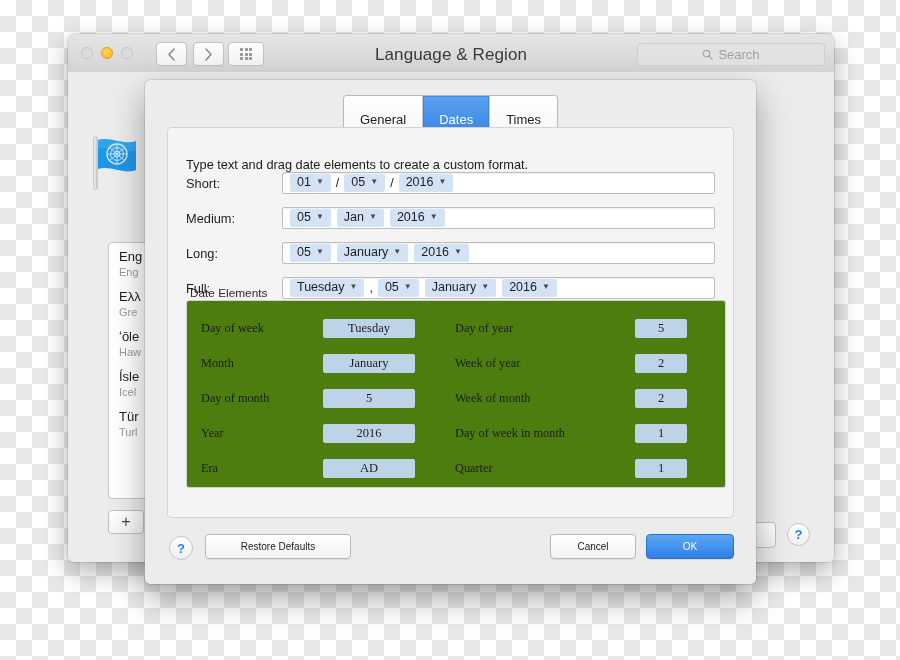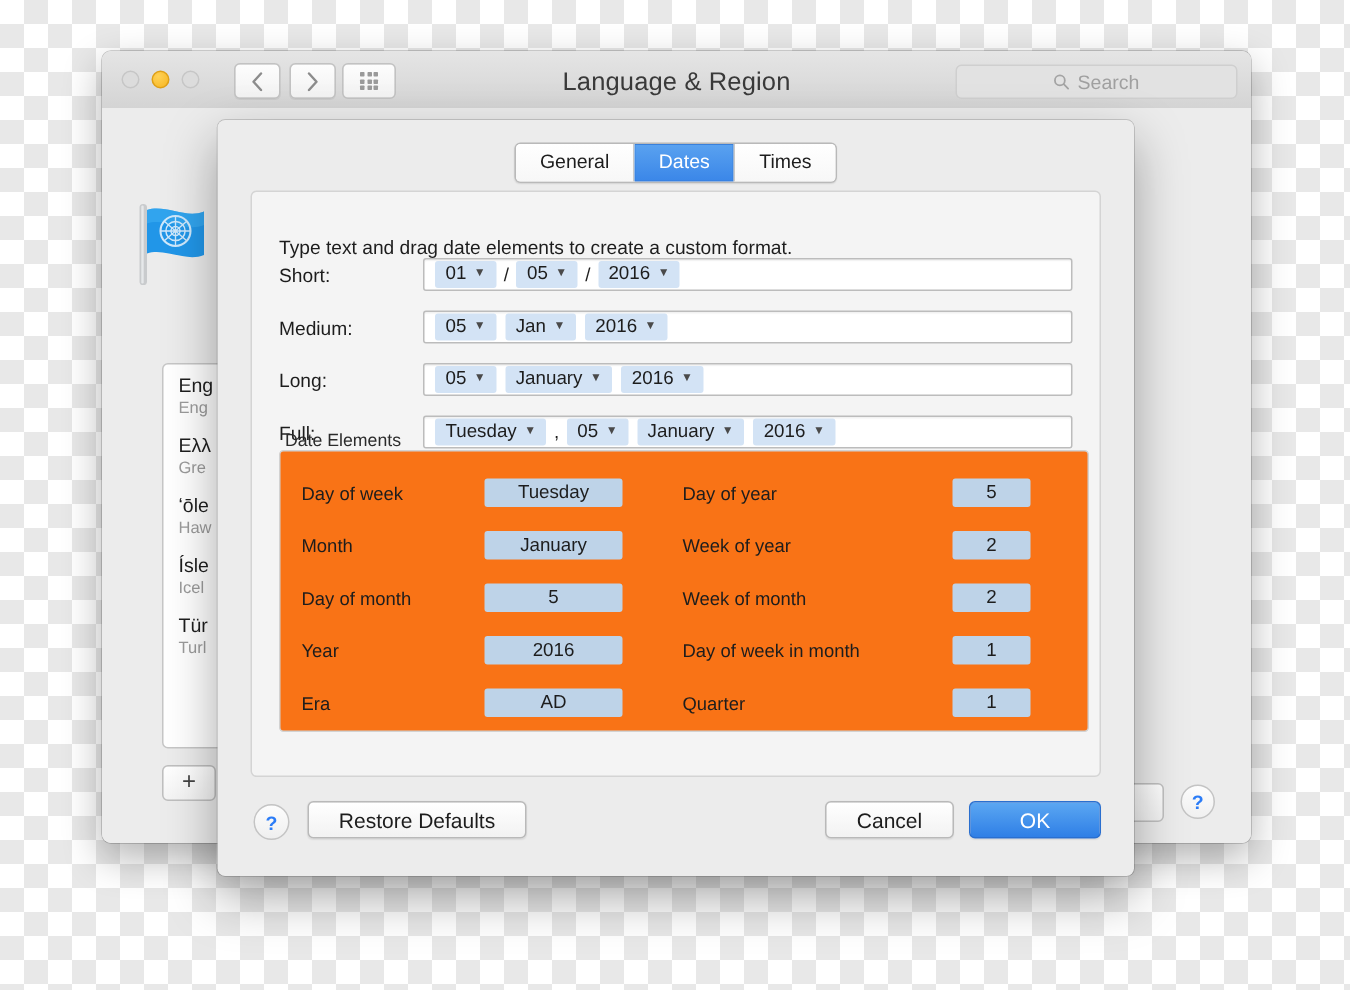--- a/index.html
+++ b/index.html
@@ -254,21 +254,21 @@
   }
   .tabs {
     display: flex;
     border: 0.5px solid #b9b9b9;
     border-radius: 4px;
     overflow: hidden;
     box-shadow: 0 0.5px 1px rgba(0,0,0,0.10);
     background: #ffffff;
   }
   .tab {
-    padding: 4px 16px 5px 16px;
+    padding: 16px 16px 5px 16px;
     font-size: 13px;
     color: #1d1d1d;
     background: linear-gradient(to bottom, #ffffff, #f7f7f7);
     border-right: 0.5px solid #c9c9c9;
     line-height: 16px;
   }
   .tab:last-child { border-right: none; }
   .tab.active {
     background: linear-gradient(to bottom, #5aa2f0, #3a86e8);
     color: #ffffff;
@@ -355,23 +355,24 @@
     top: 158px;
     font-size: 11.8px;
     color: #2b2b2b;
   }
   #de-box {
     position: absolute;
     left: 18px;
     right: 7px;
     top: 172px;
     height: 186px;
-    background: #f97316;
+    background: #4d7c0f;
     border: 0.5px solid #d2d2d2;
     border-radius: 3px;
+    font-family: Liberation Serif, serif;
   }
   .de-col {
     position: absolute;
     top: 10px;
   }
   .de-col.left  { left: 14px;  width: 230px; }
   .de-col.right { left: 268px; width: 268px; }
   .de-row {
     height: 35px;
     display: flex;
@@ -418,21 +419,21 @@
     color: #2b7cf7;
     font-weight: bold;
   }
   .push-btn {
     position: absolute;
     height: 25px;
     border-radius: 4px;
     background: linear-gradient(to bottom, #ffffff, #f2f2f2);
     border: 0.5px solid #b9b9b9;
     box-shadow: 0 0.5px 1px rgba(0,0,0,0.08);
-    font-size: 14px;
+    font-size: 10px;
     color: #1d1d1d;
     display: flex;
     align-items: center;
     justify-content: center;
     box-sizing: border-box;
   }
   #restore-btn { left: 60px;  top: 16px; width: 146px; }
   #cancel-btn  { right: 120px; top: 16px; width: 86px; }
   #ok-btn {
     right: 22px; top: 16px; width: 88px;

